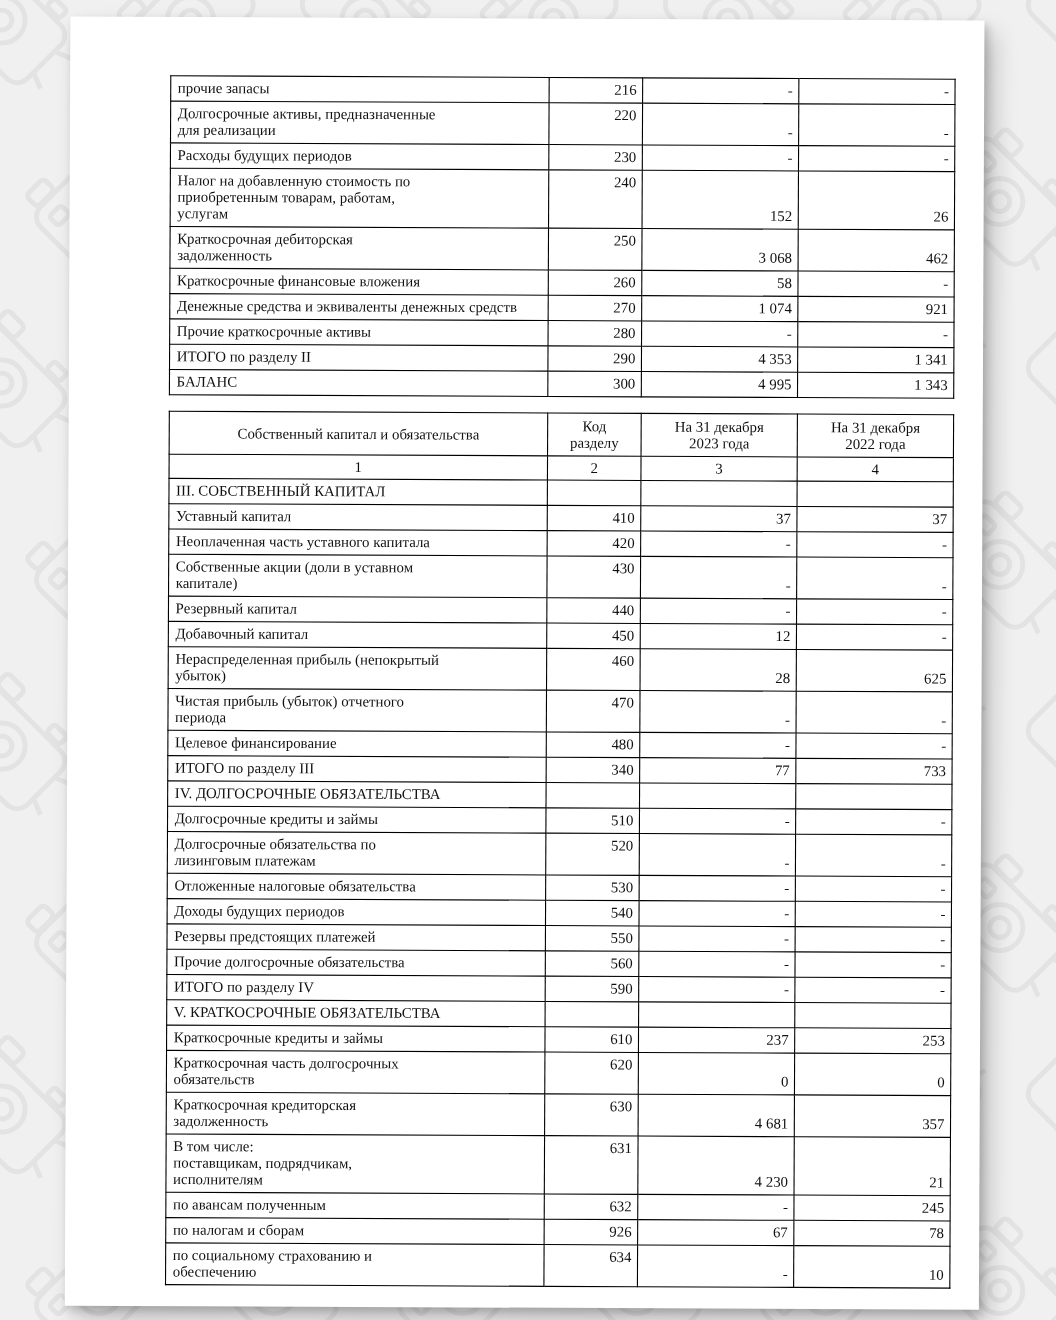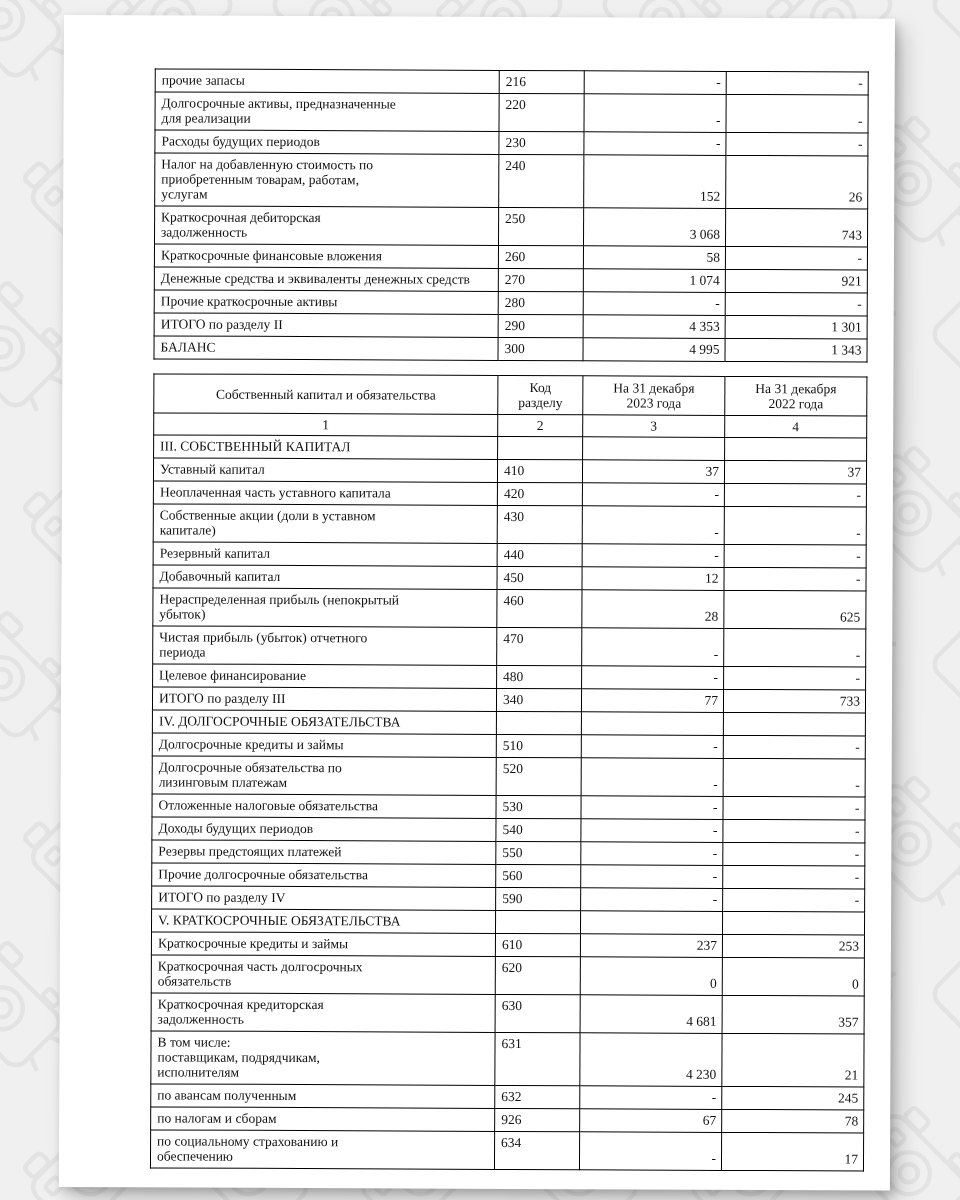--- a/index.html
+++ b/index.html
@@ -25,21 +25,21 @@
   col.c-code{width:85px;}
   col.c-v1{width:142px;}
   col.c-v2{width:142px;}
   td,th{
     border:1px solid #000;
     font-size:13.5px;line-height:15px;
     padding:3px 5px 4px 6px;
     font-weight:normal;
   }
   td.name{text-align:left;vertical-align:top;white-space:pre-line;}
-  td.code{text-align:left;vertical-align:top;}
+  td.code{text-align:right;vertical-align:top;}
   td.val{text-align:right;vertical-align:bottom;}
   th.hdr{text-align:center;vertical-align:middle;white-space:pre-line;padding:4px 4px;}
   th.num{text-align:center;vertical-align:middle;padding:3px 4px;}
   #table1{margin-bottom:14px;}
 </style>
 </head>
 <body>
 
 <svg width="0" height="0" style="position:absolute" aria-hidden="true">
   <defs>
@@ -251,21 +251,21 @@
 услугам</td>
             <td class="code">240</td>
             <td class="val">152</td>
             <td class="val">26</td>
           </tr>
           <tr>
             <td class="name">Краткосрочная дебиторская
 задолженность</td>
             <td class="code">250</td>
             <td class="val">3 068</td>
-            <td class="val">743</td>
+            <td class="val">462</td>
           </tr>
           <tr>
             <td class="name">Краткосрочные финансовые вложения</td>
             <td class="code">260</td>
             <td class="val">58</td>
             <td class="val">-</td>
           </tr>
           <tr>
             <td class="name">Денежные средства и эквиваленты денежных средств</td>
             <td class="code">270</td>
@@ -275,21 +275,21 @@
           <tr>
             <td class="name">Прочие краткосрочные активы</td>
             <td class="code">280</td>
             <td class="val">-</td>
             <td class="val">-</td>
           </tr>
           <tr>
             <td class="name">ИТОГО по разделу II</td>
             <td class="code">290</td>
             <td class="val">4 353</td>
-            <td class="val">1 301</td>
+            <td class="val">1 341</td>
           </tr>
           <tr>
             <td class="name">БАЛАНС</td>
             <td class="code">300</td>
             <td class="val">4 995</td>
             <td class="val">1 343</td>
           </tr>
         </tbody>
     </table>
 
@@ -474,19 +474,19 @@
             <td class="name">по налогам и сборам</td>
             <td class="code">926</td>
             <td class="val">67</td>
             <td class="val">78</td>
           </tr>
           <tr>
             <td class="name">по социальному страхованию и
 обеспечению</td>
             <td class="code">634</td>
             <td class="val">-</td>
-            <td class="val">17</td>
+            <td class="val">10</td>
           </tr>
         </tbody>
     </table>
 
   </div>
 </div>
 
 </body></html>

